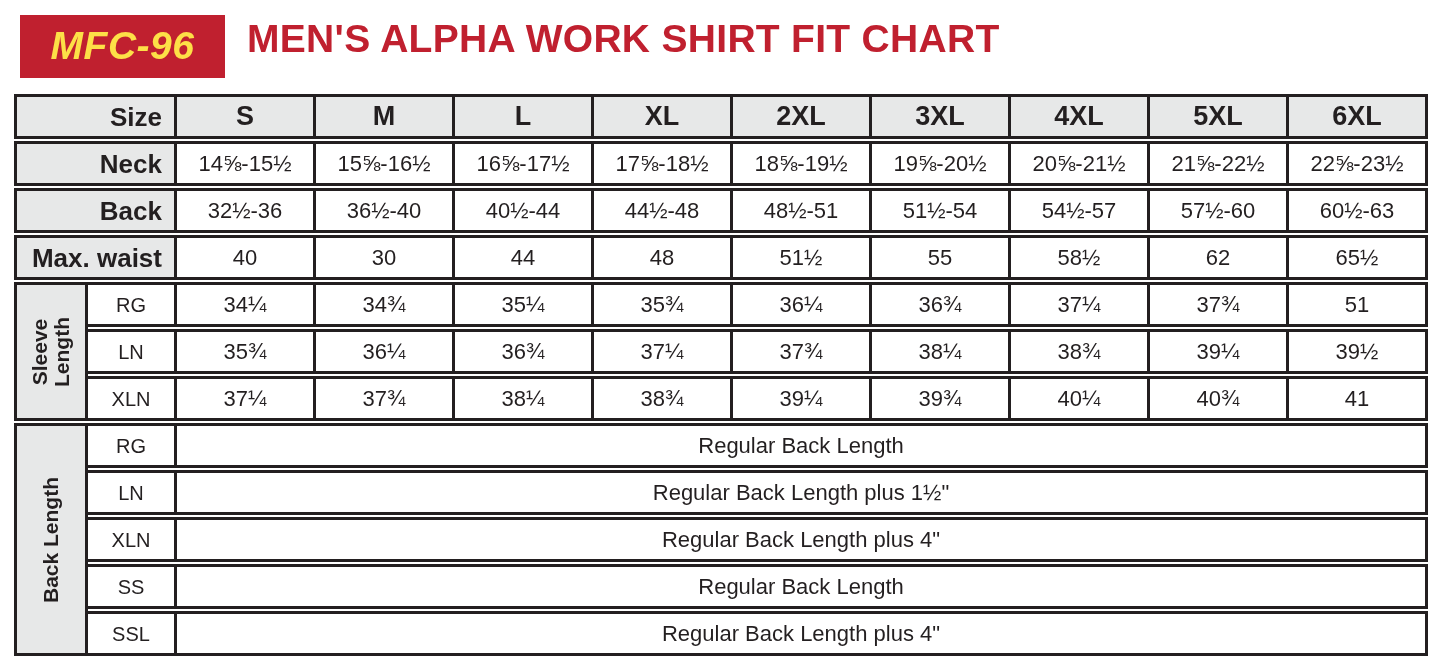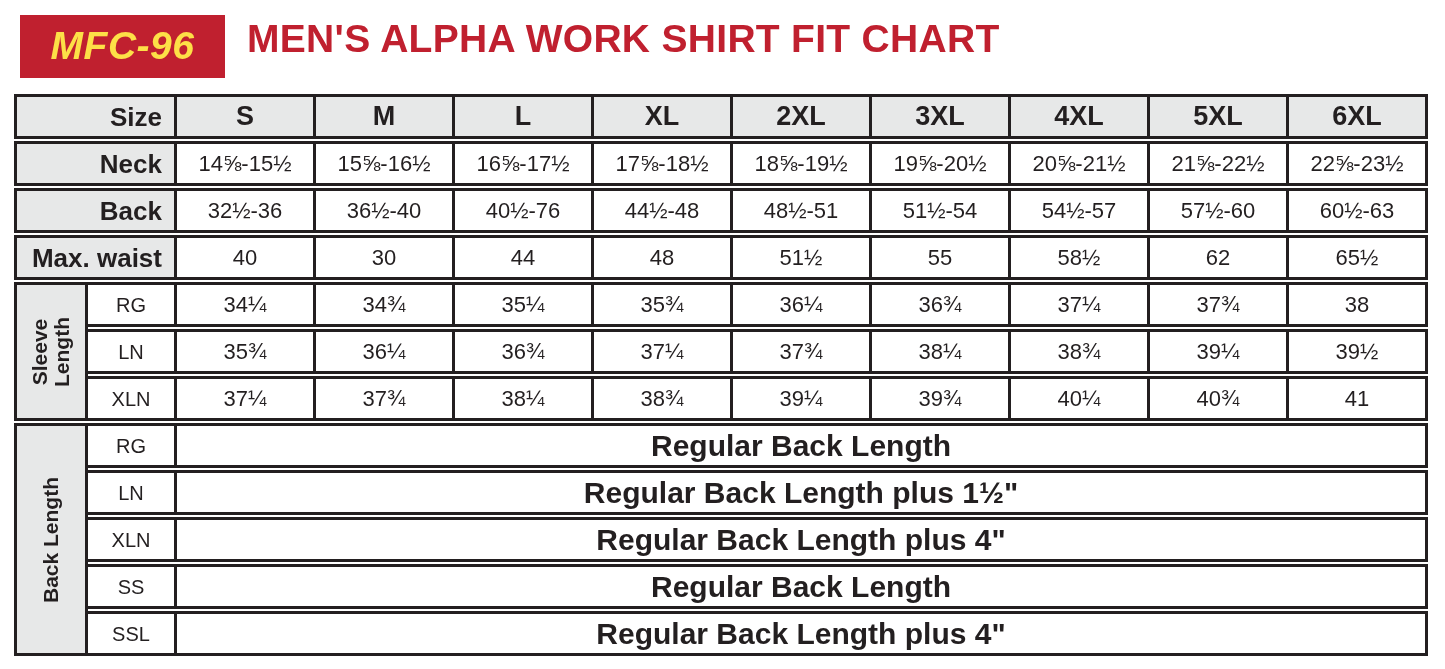--- a/index.html
+++ b/index.html
@@ -73,21 +73,21 @@
   td.gray { background: #e7e8e8; }
   td.hd   { font-weight: bold; font-size: 27px; }
   td.lbl  {
     font-weight: bold;
     text-align: right;
     padding-right: 12px;
     font-size: 26px;
   }
   td.sub  { font-size: 20px; }
   td.val  { font-size: 22px; }
-  td.merged { font-size: 30px; font-weight: bold; }
+  td.merged { font-size: 22px; }
   td.rot { position: relative; }
   .rot-inner {
     position: absolute;
     top: 50%;
     left: 50%;
     transform: translate(-50%, -50%) rotate(-90deg);
     white-space: nowrap;
     font-weight: bold;
     font-size: 21px;
     line-height: 1.05;
@@ -143,21 +143,21 @@
         <td class="val">19⅝-20½</td>
         <td class="val">20⅝-21½</td>
         <td class="val">21⅝-22½</td>
         <td class="val">22⅝-23½</td>
       </tr>
 
       <tr>
         <td colspan="2" class="first gray lbl">Back</td>
         <td class="val">32½-36</td>
         <td class="val">36½-40</td>
-        <td class="val">40½-76</td>
+        <td class="val">40½-44</td>
         <td class="val">44½-48</td>
         <td class="val">48½-51</td>
         <td class="val">51½-54</td>
         <td class="val">54½-57</td>
         <td class="val">57½-60</td>
         <td class="val">60½-63</td>
       </tr>
 
       <tr>
         <td colspan="2" class="first gray lbl">Max. waist</td>
@@ -181,21 +181,21 @@
         </td>
         <td class="sub">RG</td>
         <td class="val">34¼</td>
         <td class="val">34¾</td>
         <td class="val">35¼</td>
         <td class="val">35¾</td>
         <td class="val">36¼</td>
         <td class="val">36¾</td>
         <td class="val">37¼</td>
         <td class="val">37¾</td>
-        <td class="val">38</td>
+        <td class="val">51</td>
       </tr>
 
       <tr>
         <td class="sub">LN</td>
         <td class="val">35¾</td>
         <td class="val">36¼</td>
         <td class="val">36¾</td>
         <td class="val">37¼</td>
         <td class="val">37¾</td>
         <td class="val">38¼</td>

